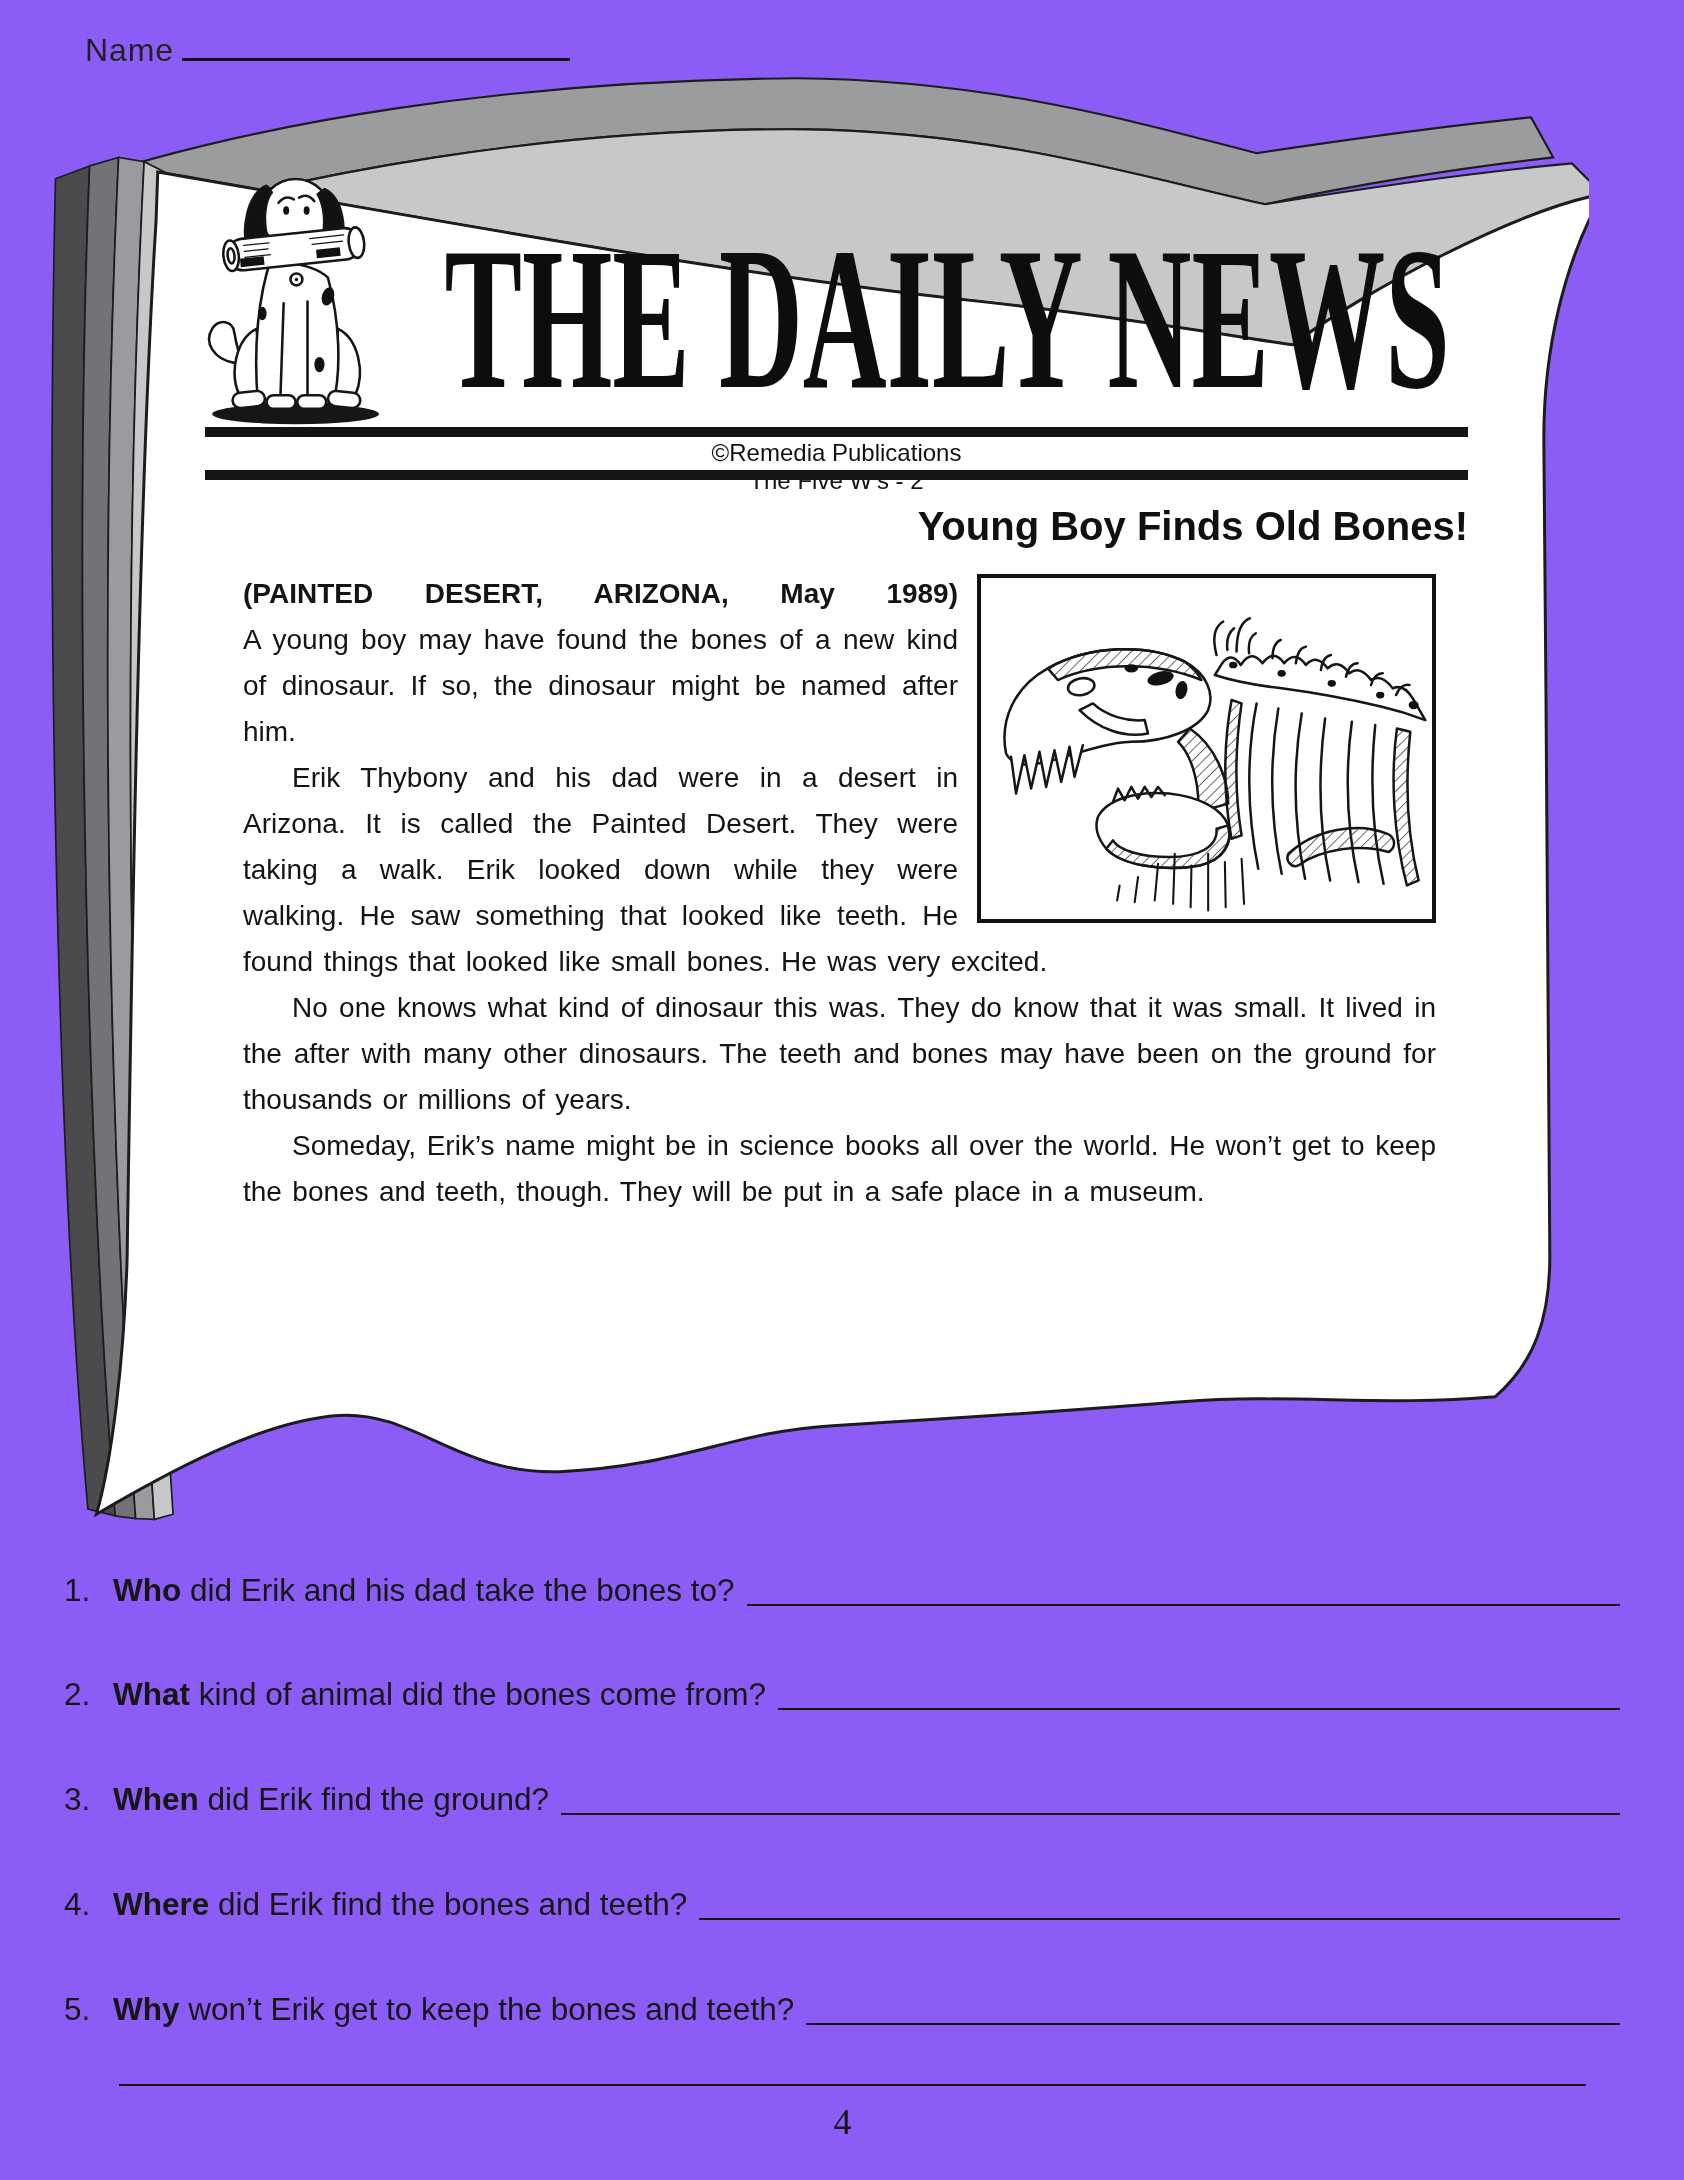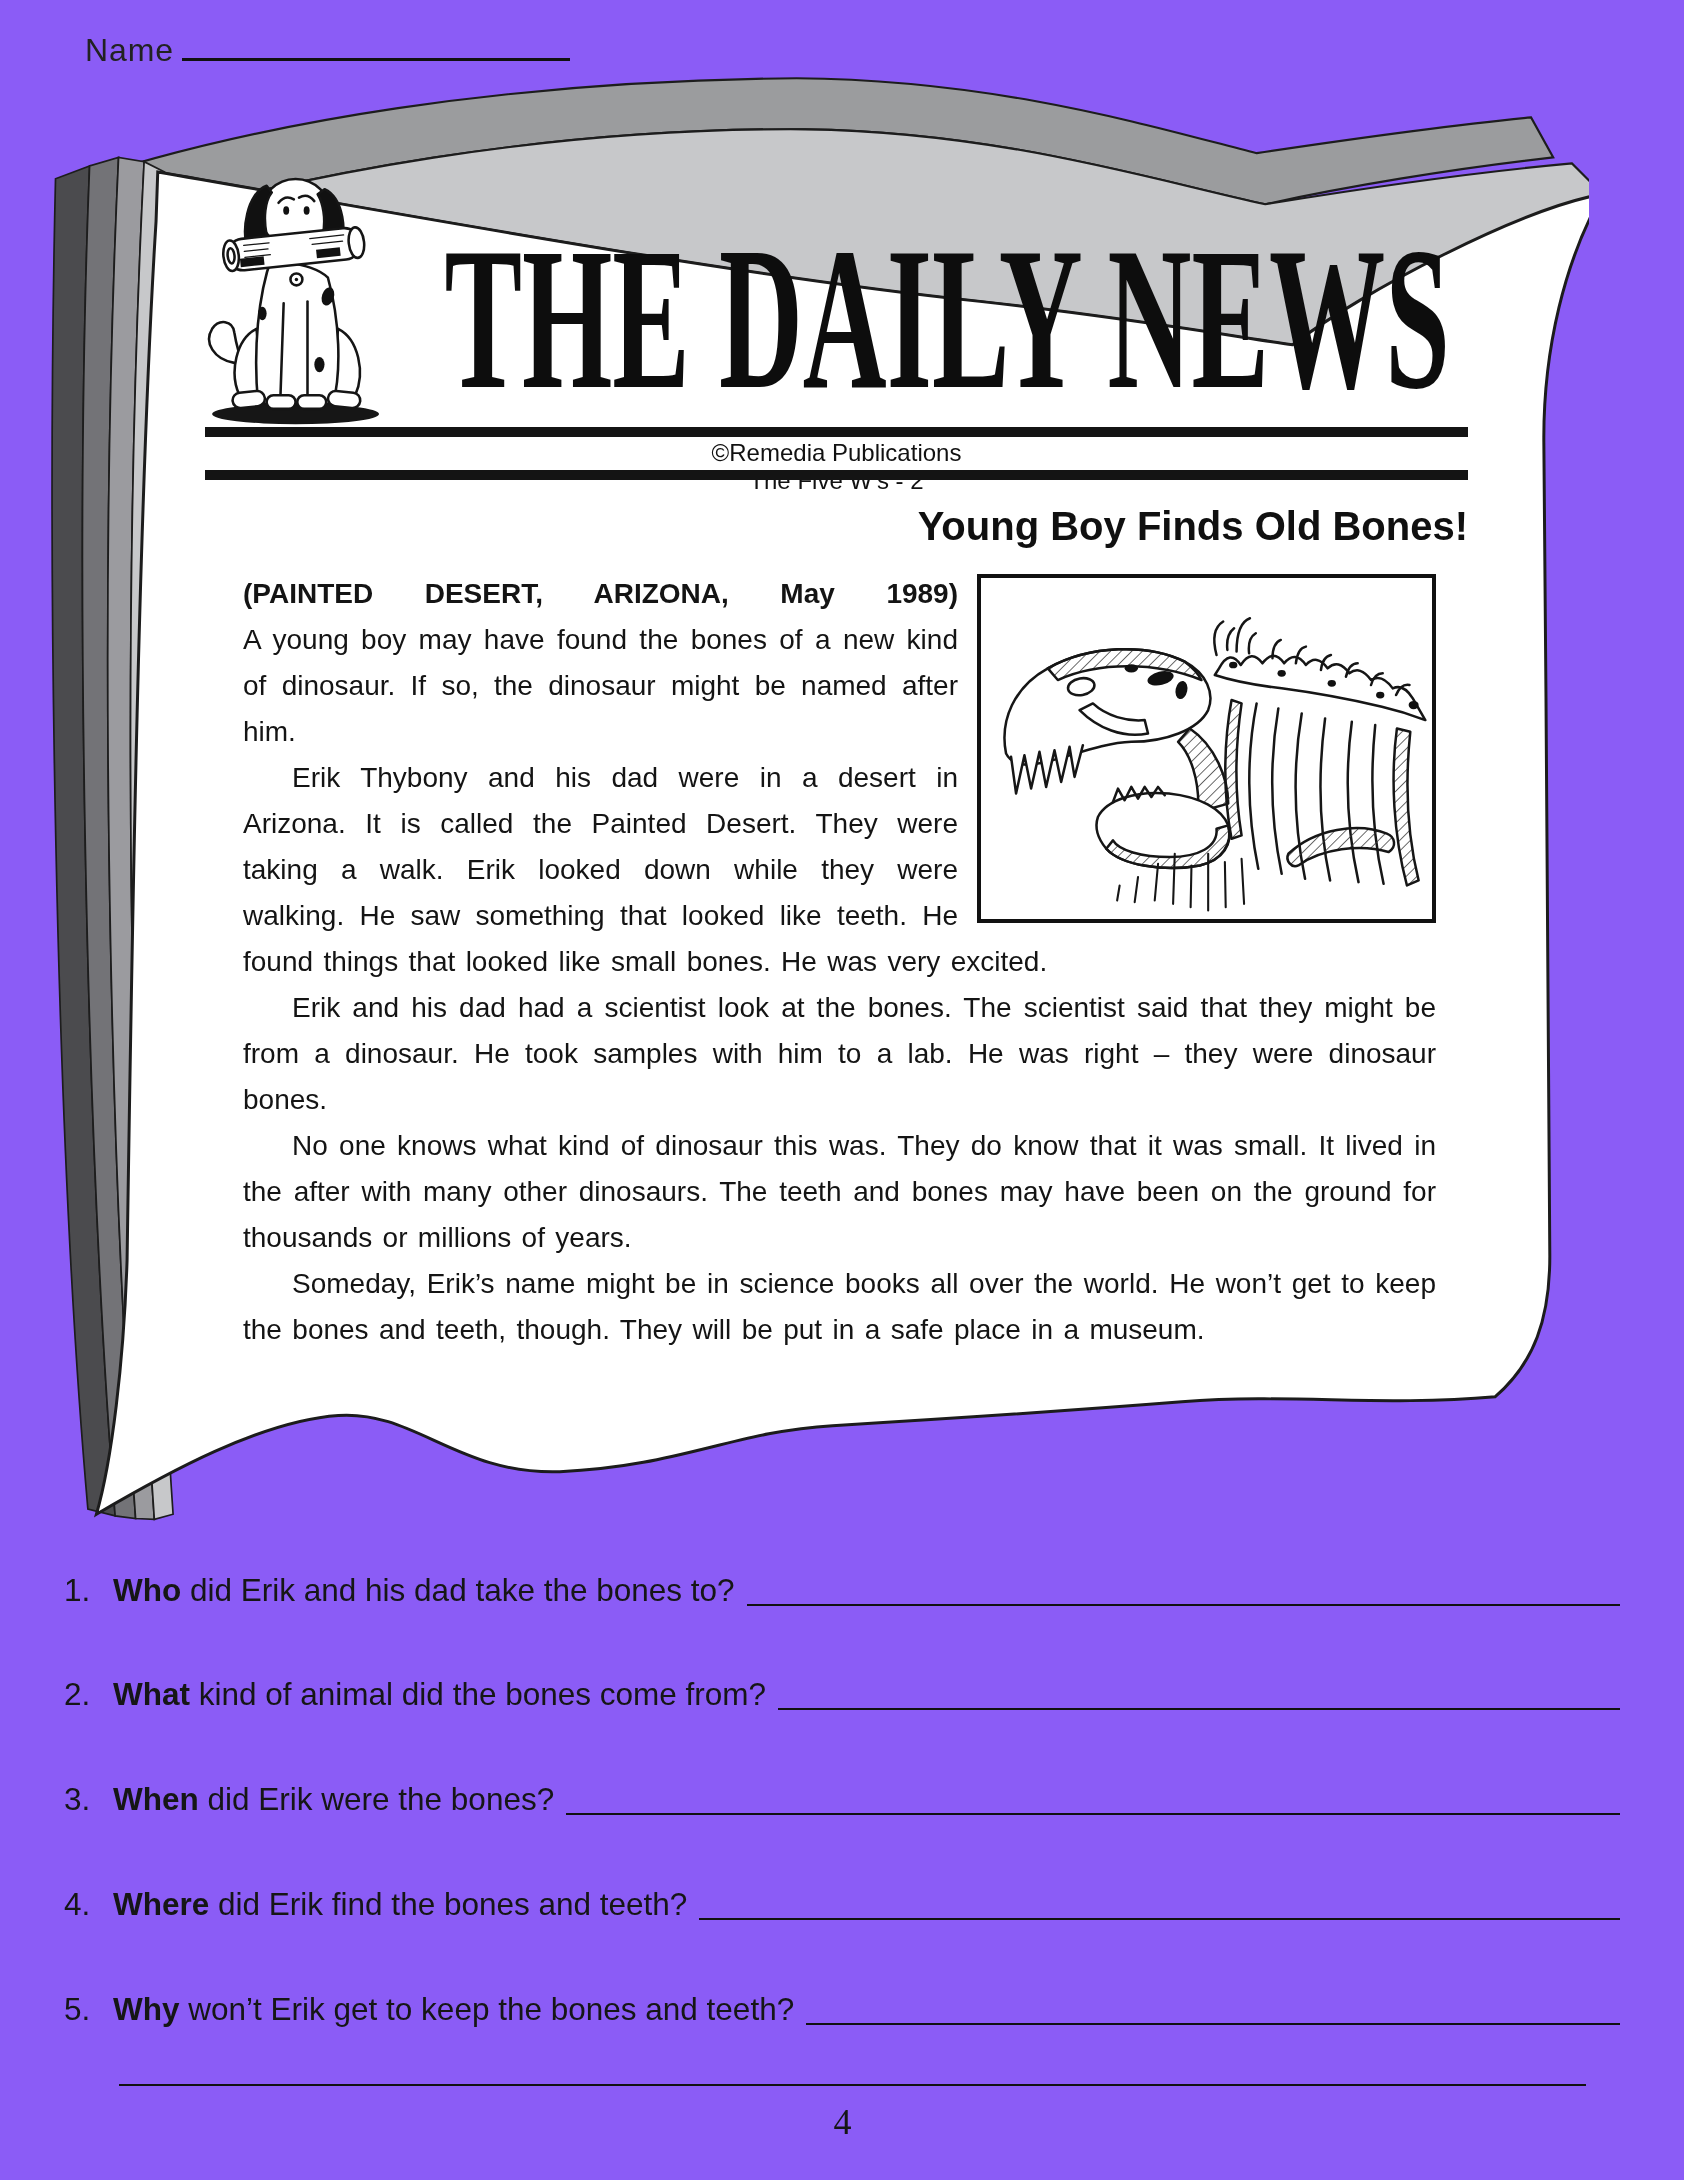--- a/index.html
+++ b/index.html
@@ -171,21 +171,20 @@
               <g stroke-width="2.5">
                 <path d="M 212,342 L 208,386 M 232,330 L 230,390 M 252,344 L 251,394 M 272,330 L 272,398 M 292,340 L 293,394 M 312,336 L 315,390 M 188,358 L 184,388 M 166,368 L 163,386"></path>
               </g>
             </g>
           </svg>
         </div>
 
         <div class="dateline">(PAINTED DESERT, ARIZONA, May 1989)</div>
         <p class="first">A young boy may have found the bones of a new kind of dinosaur. If so, the dinosaur might be named after him.</p>
         <p>Erik Thybony and his dad were in a desert in Arizona. It is called the Painted Desert. They were taking a walk. Erik looked down while they were walking. He saw something that looked like teeth. He found things that looked like small bones. He was very excited.</p>
-        <p>Erik and his dad had a scientist look at the bones. The scientist said that they might be from a dinosaur. He took samples with him to a lab. He was right – they were dinosaur bones.</p>
         <p>No one knows what kind of dinosaur this was. They do know that it was small. It lived in the after with many other dinosaurs. The teeth and bones may have been on the ground for thousands or millions of years.</p>
         <p>Someday, Erik’s name might be in science books all over the world. He won’t get to keep the bones and teeth, though. They will be put in a safe place in a museum.</p>
       </div>
 
     </div>
   </div>
 
   <div class="q-row q1">
     <span class="q-num">1.</span>
       <span class="q-kw">Who</span>
@@ -194,21 +193,21 @@
   </div>
   <div class="q-row q2">
     <span class="q-num">2.</span>
       <span class="q-kw">What</span>
       <span class="q-text"> kind of animal did the bones come from?</span>
     <span class="q-blank"></span>
   </div>
   <div class="q-row q3">
     <span class="q-num">3.</span>
       <span class="q-kw">When</span>
-      <span class="q-text"> did Erik were the bones?</span>
+      <span class="q-text"> did Erik find the ground?</span>
     <span class="q-blank"></span>
   </div>
   <div class="q-row q4">
     <span class="q-num">4.</span>
       <span class="q-kw">Where</span>
       <span class="q-text"> did Erik find the bones and teeth?</span>
     <span class="q-blank"></span>
   </div>
   <div class="q-row q5">
     <span class="q-num">5.</span>

